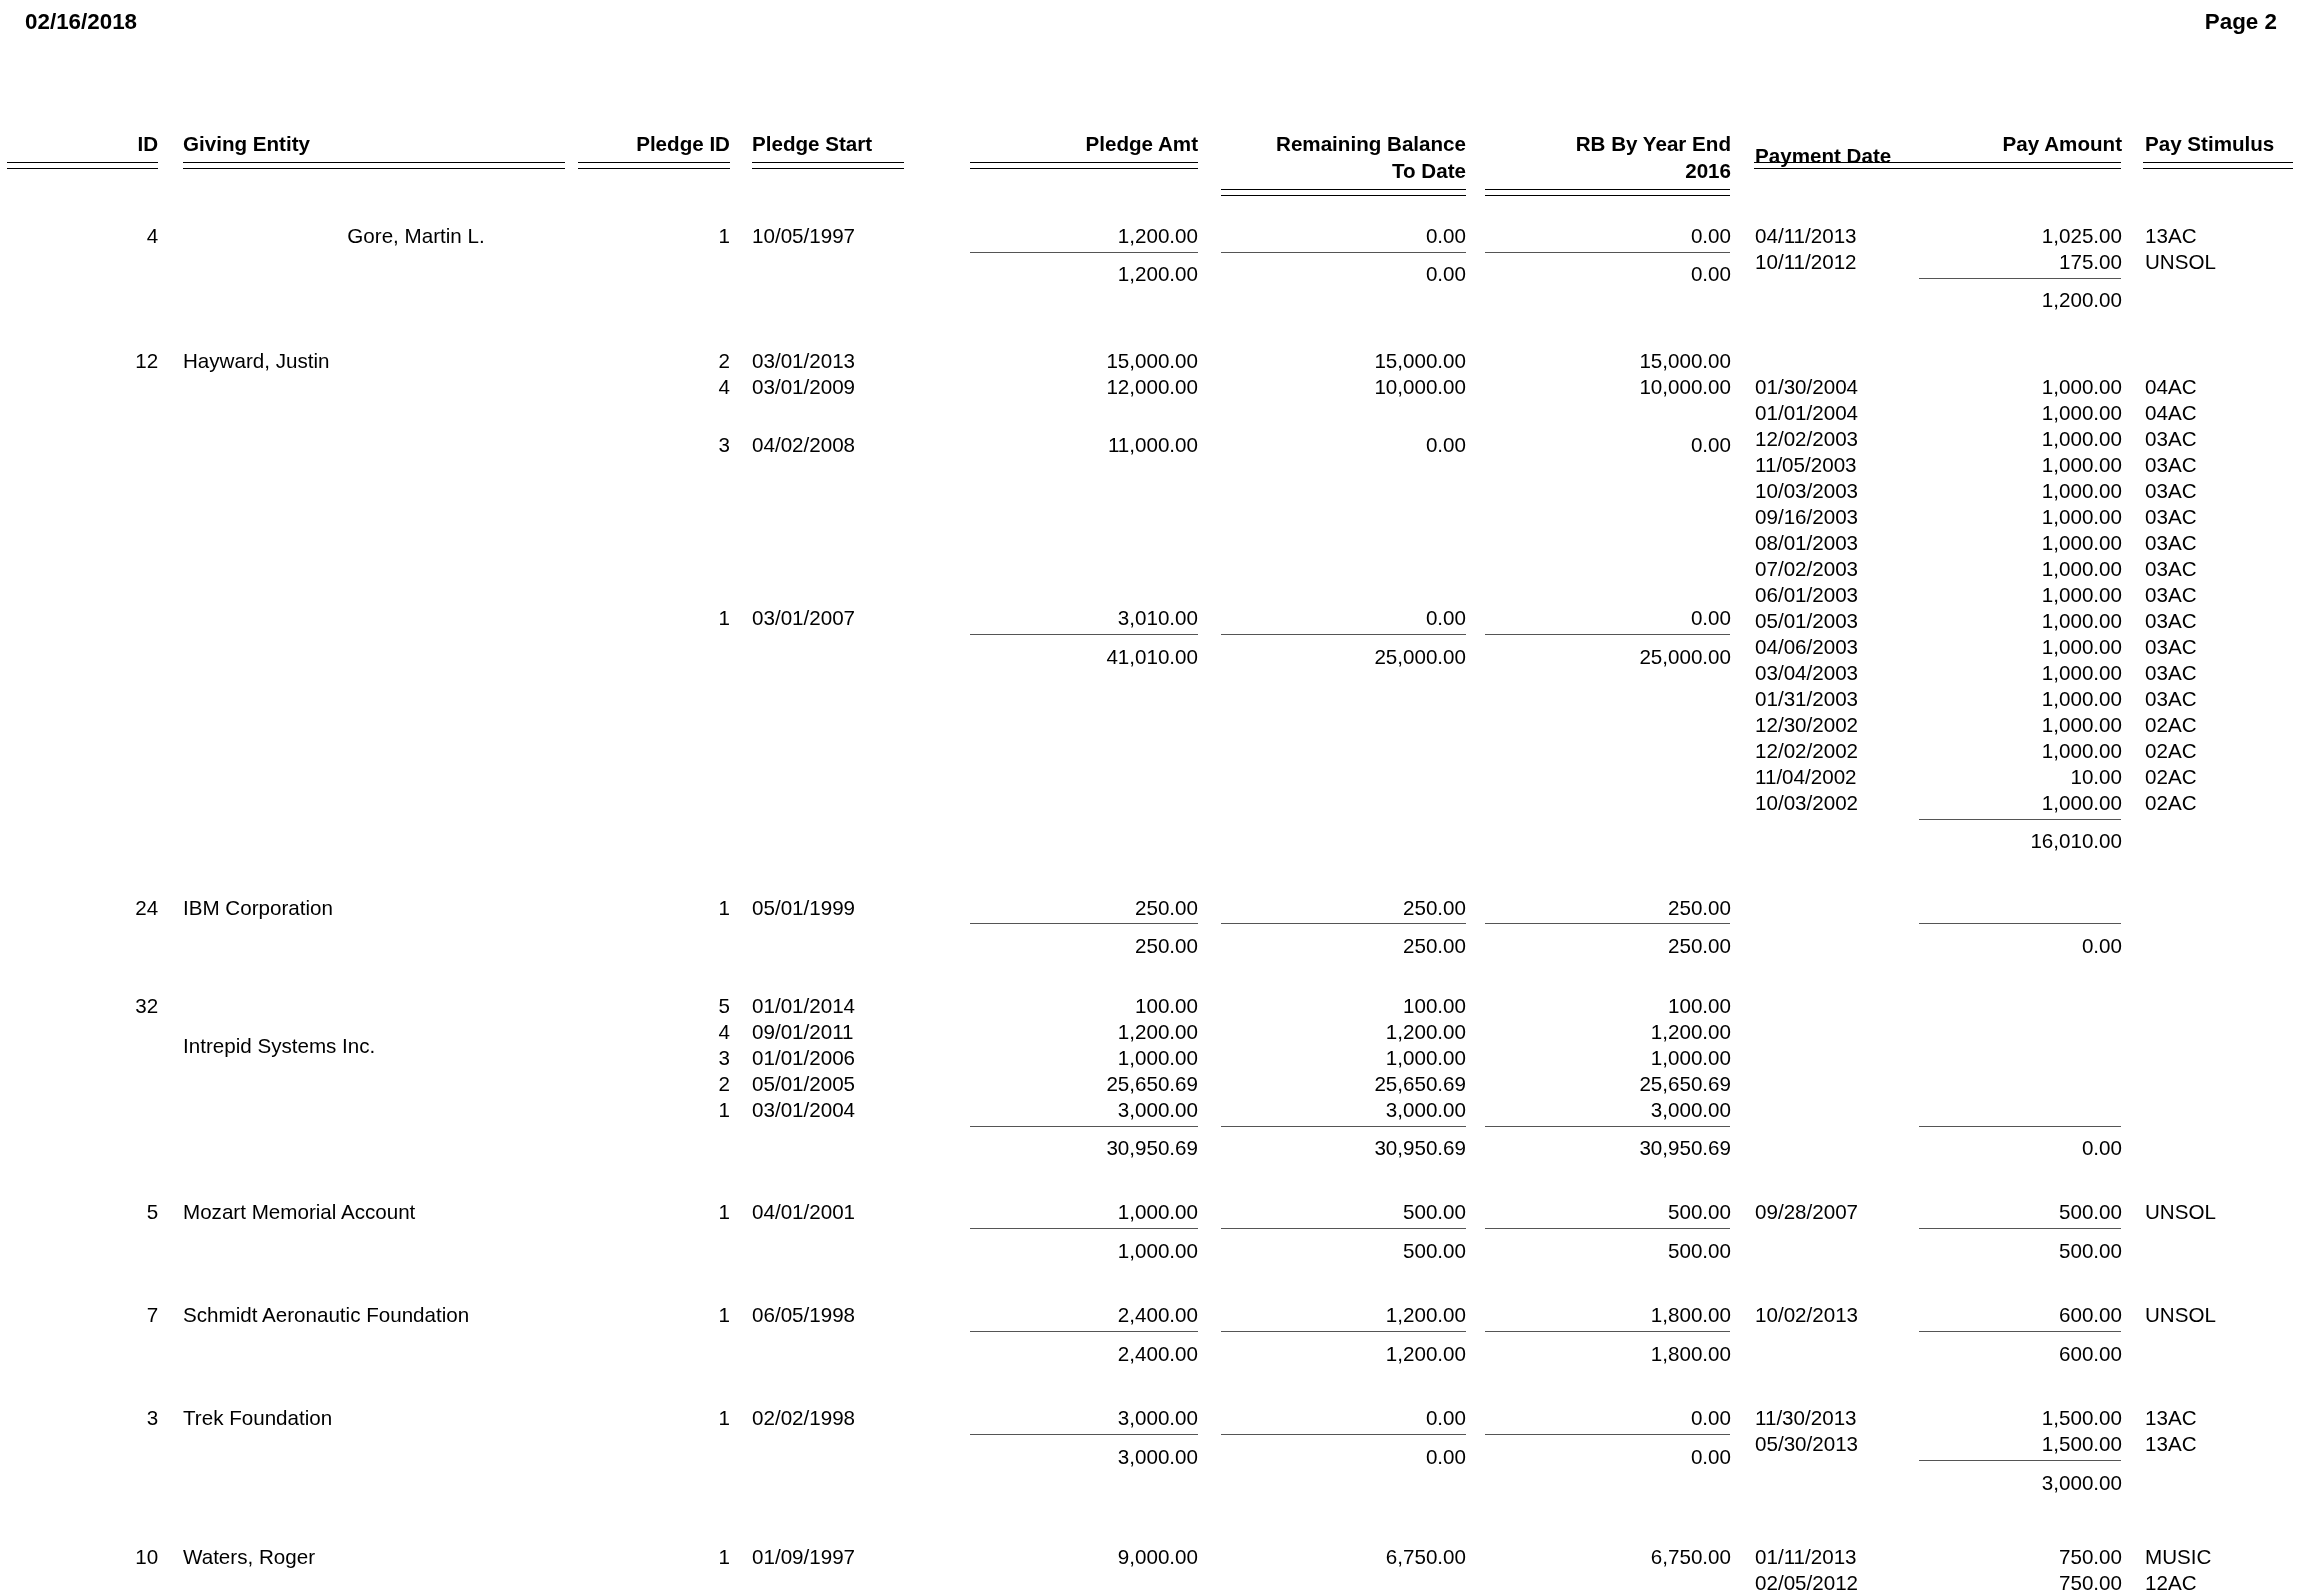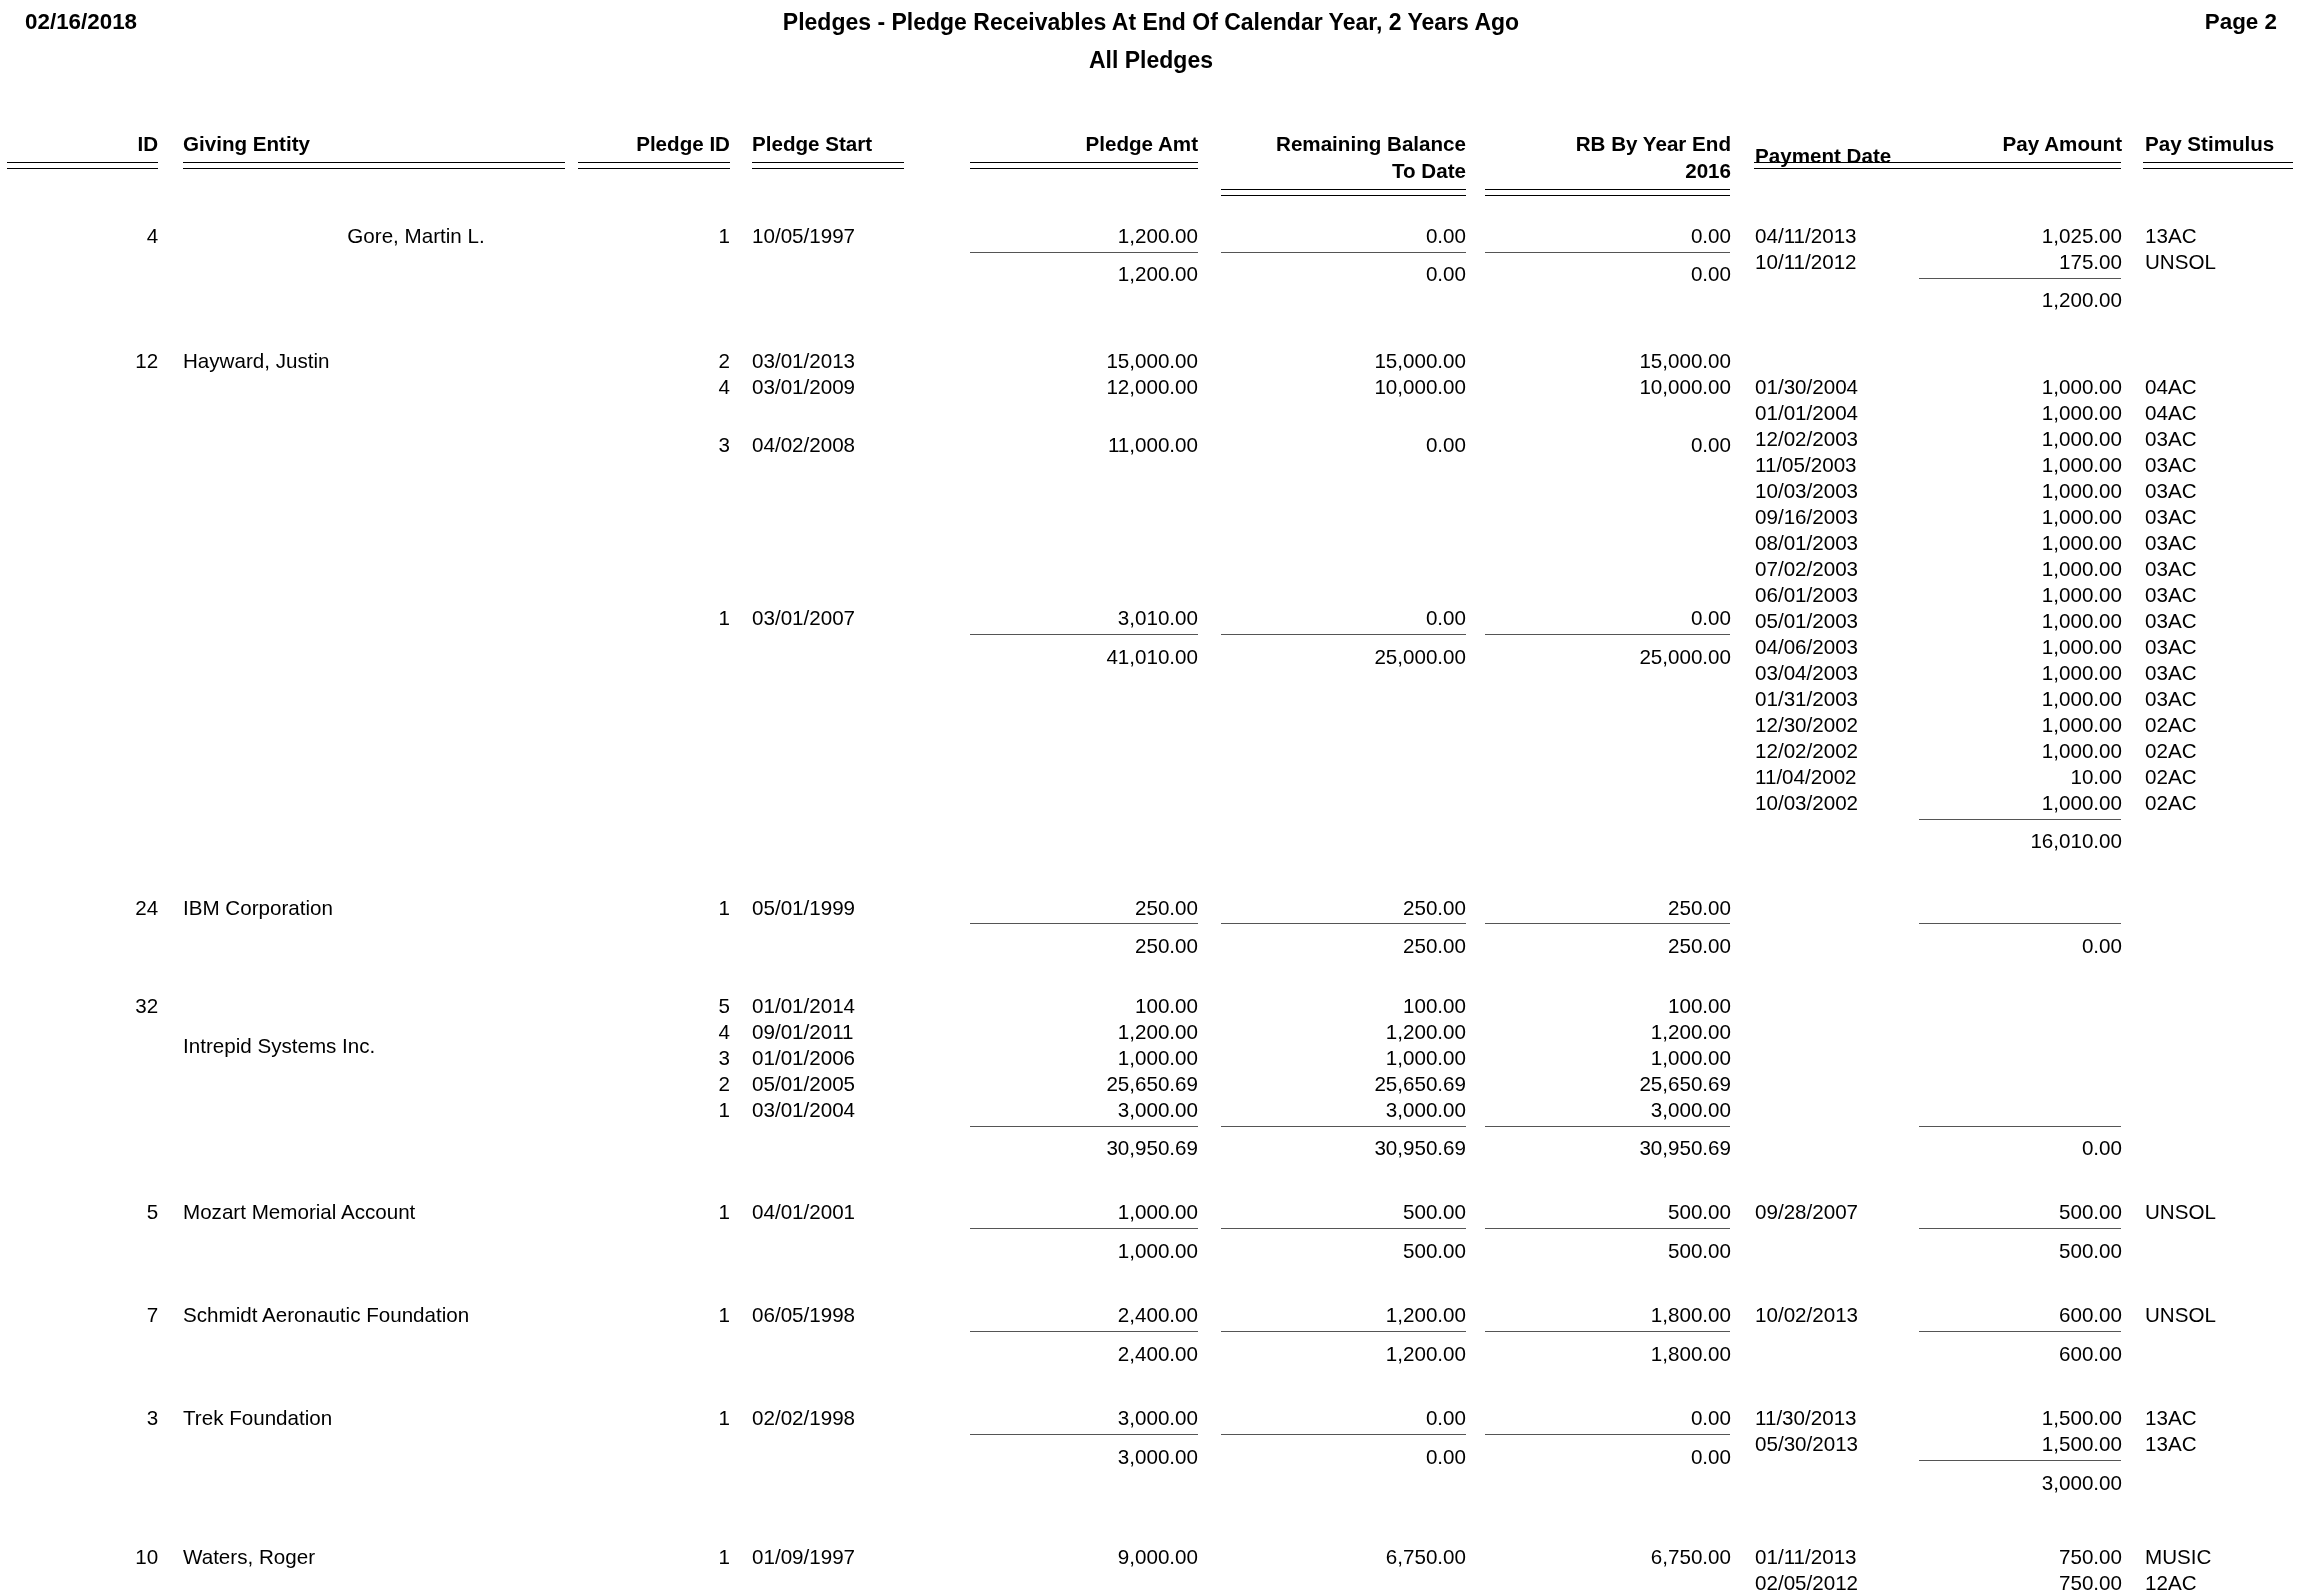--- a/index.html
+++ b/index.html
@@ -89,22 +89,20 @@
     position: absolute;
     height: 0;
     border-top: 1.8px solid #555;
   }
 </style>
 </head>
 <body>
 
 <div id="page-header">
   <div class="hdr-date">02/16/2018</div>
-  <div class="hdr-title">Pledges - Pledge Receivables At End Of Calendar Year, 2 Years Ago</div>
-  <div class="hdr-sub">All Pledges</div>
   <div class="hdr-page">Page 2</div>
 </div>
 
 <div id="col-header">
     <div class="ch r" style="left: 7.2px; top: 0px; width: 151px;">ID</div>
     <div class="ch l" style="left: 183px; top: 0px; width: 385px;">Giving Entity</div>
     <div class="ch r" style="left: 578px; top: 0px; width: 152px;">Pledge ID</div>
     <div class="ch l" style="left: 752px; top: 0px; width: 233px;">Pledge Start</div>
     <div class="ch r" style="left: 967px; top: 0px; width: 231px;">Pledge Amt</div>
     <div class="ch r" style="left: 1218px; top: 0px; width: 248px;">Remaining Balance

